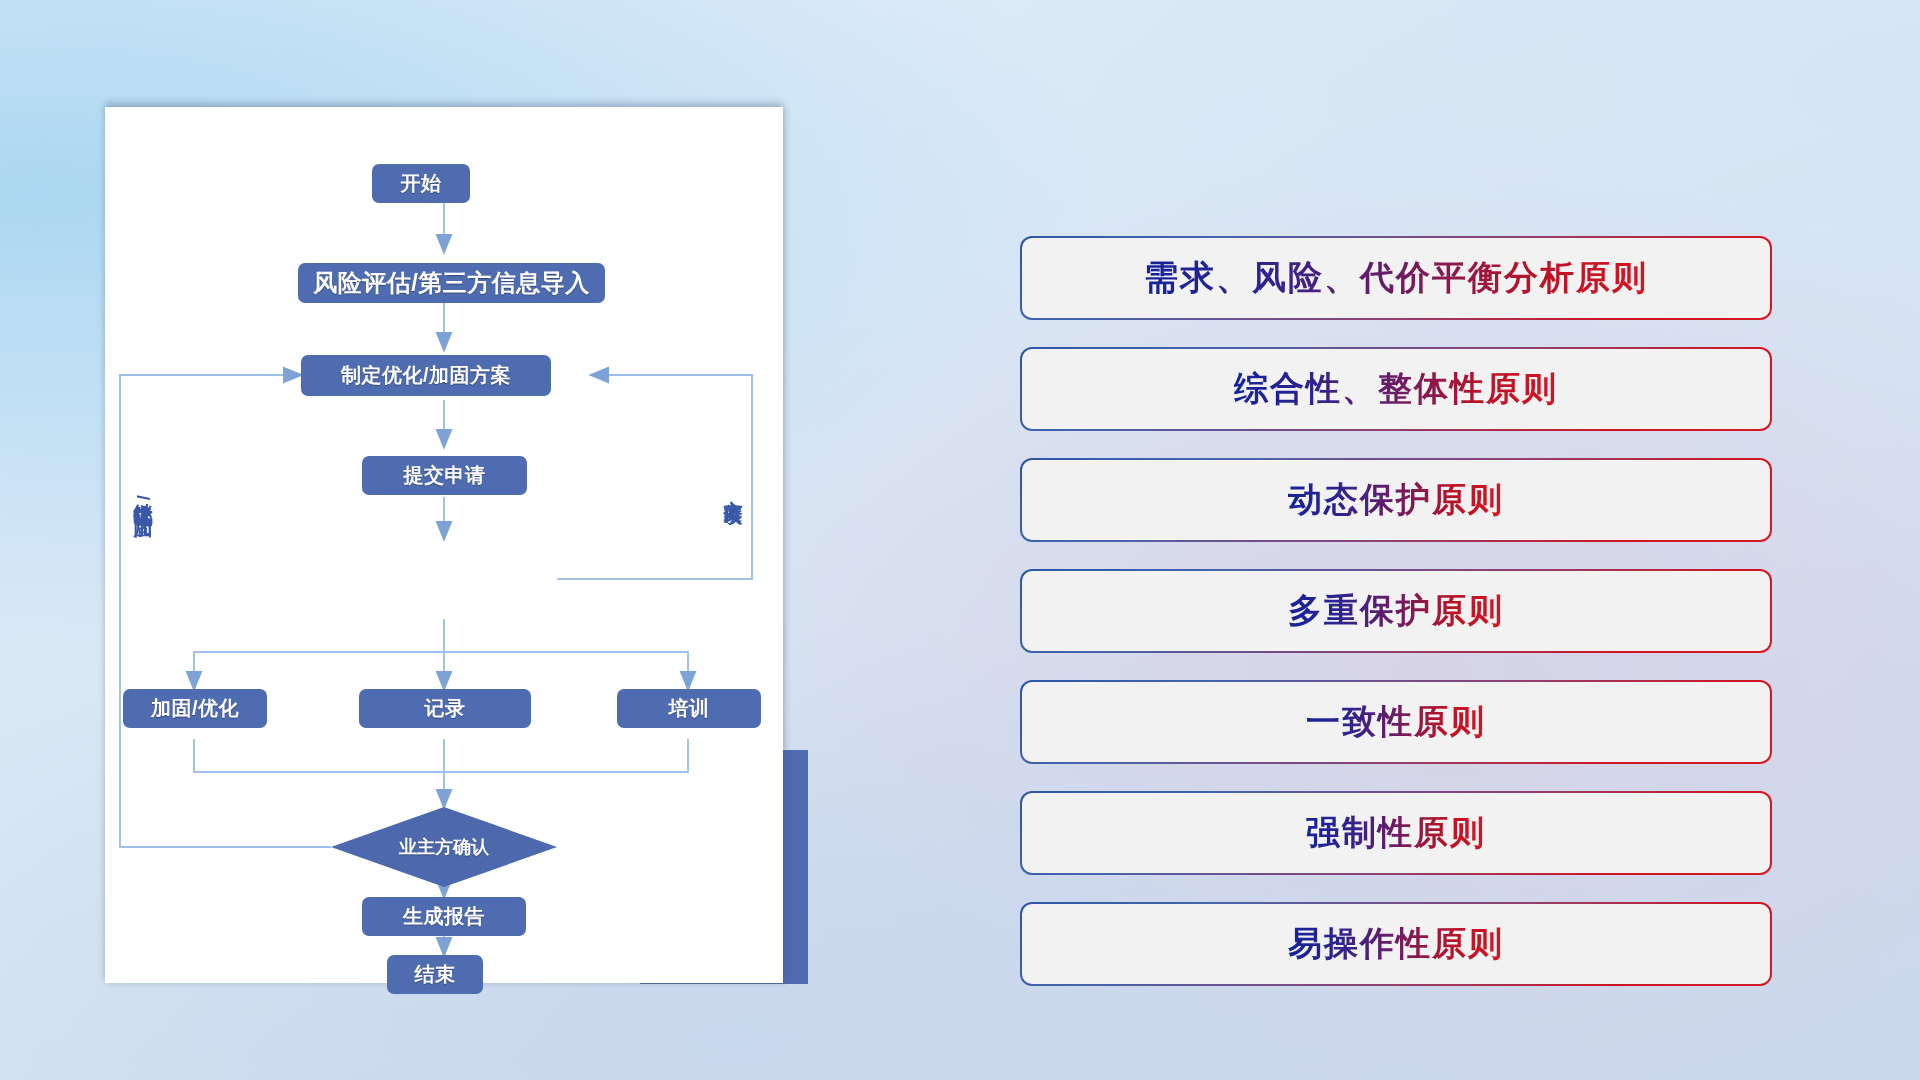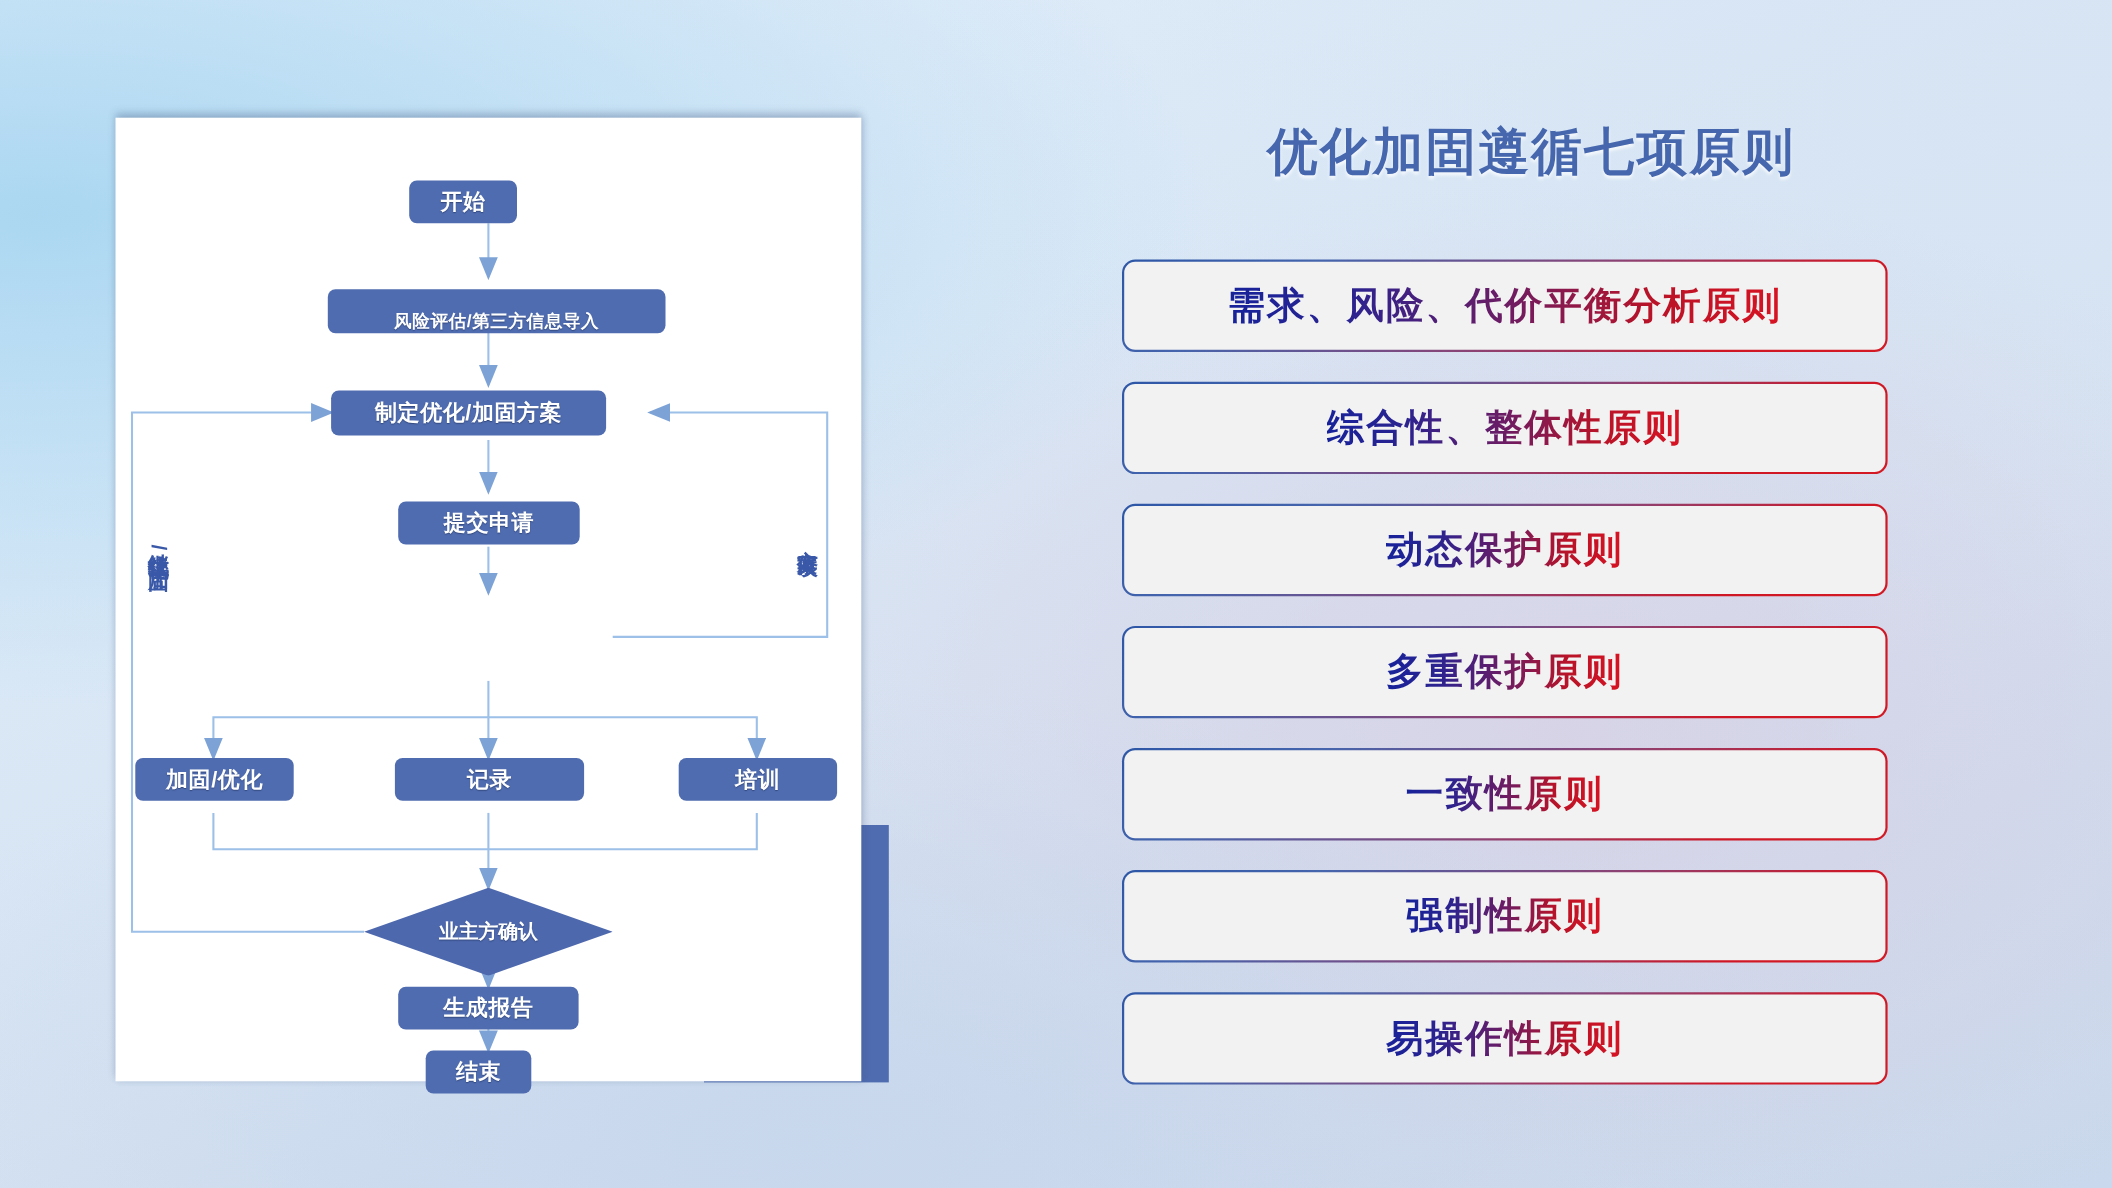--- a/index.html
+++ b/index.html
@@ -65,21 +65,21 @@
 
   
   #right-panel{position:absolute;left:1020px;top:0;width:900px;height:1080px;}
   #deck-title{
     position:absolute;left:132px;top:108px;
     font-size:46px;font-weight:bold;color:#4667ad;
     letter-spacing:2px;white-space:nowrap;
     text-shadow:0 2px 3px rgba(255,255,255,.75);
   }
   .pcard{
-    position:absolute;left:0;width:696px;height:84px;
+    position:absolute;left:0;width:752px;height:84px;
     border-radius:12px;
     padding:2px;
     background:linear-gradient(148deg,#2d56a6 0%,#4565ad 22%,#8d4273 55%,#cf1624 82%,#d31a24 100%);
     box-sizing:border-box;
   }
   .pcard-inner{
     width:100%;height:100%;
     border-radius:10px;
     background:#f2f2f2;
     display:flex;align-items:center;justify-content:center;
@@ -146,21 +146,21 @@
         </marker>
       </defs>
       <line x1="339" y1="762" x2="339" y2="790" stroke="#9cc0e8" stroke-width="1.9" marker-end="url(#ah2)"></line>
       <line x1="339" y1="814" x2="339" y2="848" stroke="#9cc0e8" stroke-width="1.9" marker-end="url(#ah2)"></line>
     </svg>
 
     <div class="node" style="left:267px;top:57px;width:98px;height:39px;font-size:20px;">
       <span>开始</span>
     </div>
 
-    <div class="node" style="left:193px;top:156px;width:307px;height:40px;font-size:16px;align-items:flex-end;">
+    <div class="node" style="left:193px;top:156px;width:307px;height:40px;font-size:24px;">
       <span>风险评估/第三方信息导入</span>
     </div>
 
     <div class="node" style="left:196px;top:248px;width:250px;height:41px;font-size:20px;">
       <span>制定优化/加固方案</span>
     </div>
 
     <div class="node" style="left:257px;top:349px;width:165px;height:39px;font-size:20px;">
       <span>提交申请</span>
     </div>
@@ -192,21 +192,20 @@
     </div>
 
     <div class="vlabel" style="left:28px;top:380px;font-size:19px;">继续优化/加固</div>
 
     <div class="vlabel" style="left:618px;top:378px;font-size:19px;">方案修改</div>
 
   </div>
 
   <div id="right-panel">
 
-    <div id="deck-title">优化加固遵循七项原则</div>
 
     <div class="pcard" style="top:236px;">
       <div class="pcard-inner">
         <span class="pcard-text">需求、风险、代价平衡分析原则</span>
       </div>
     </div>
 
     <div class="pcard" style="top:347px;">
       <div class="pcard-inner">
         <span class="pcard-text">综合性、整体性原则</span>

